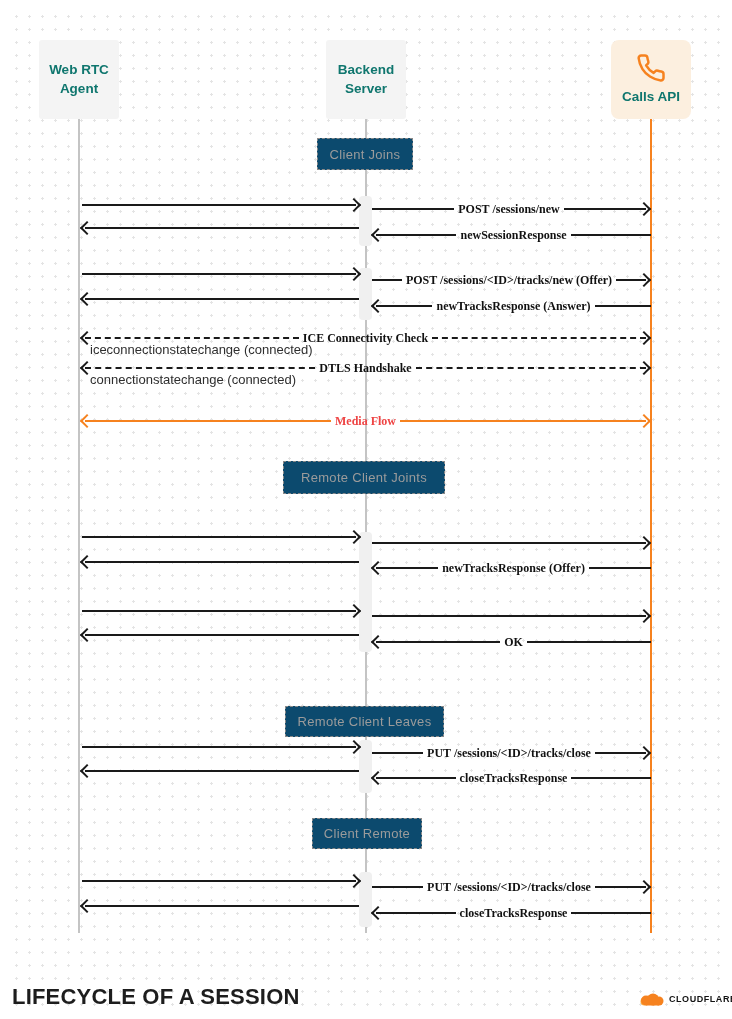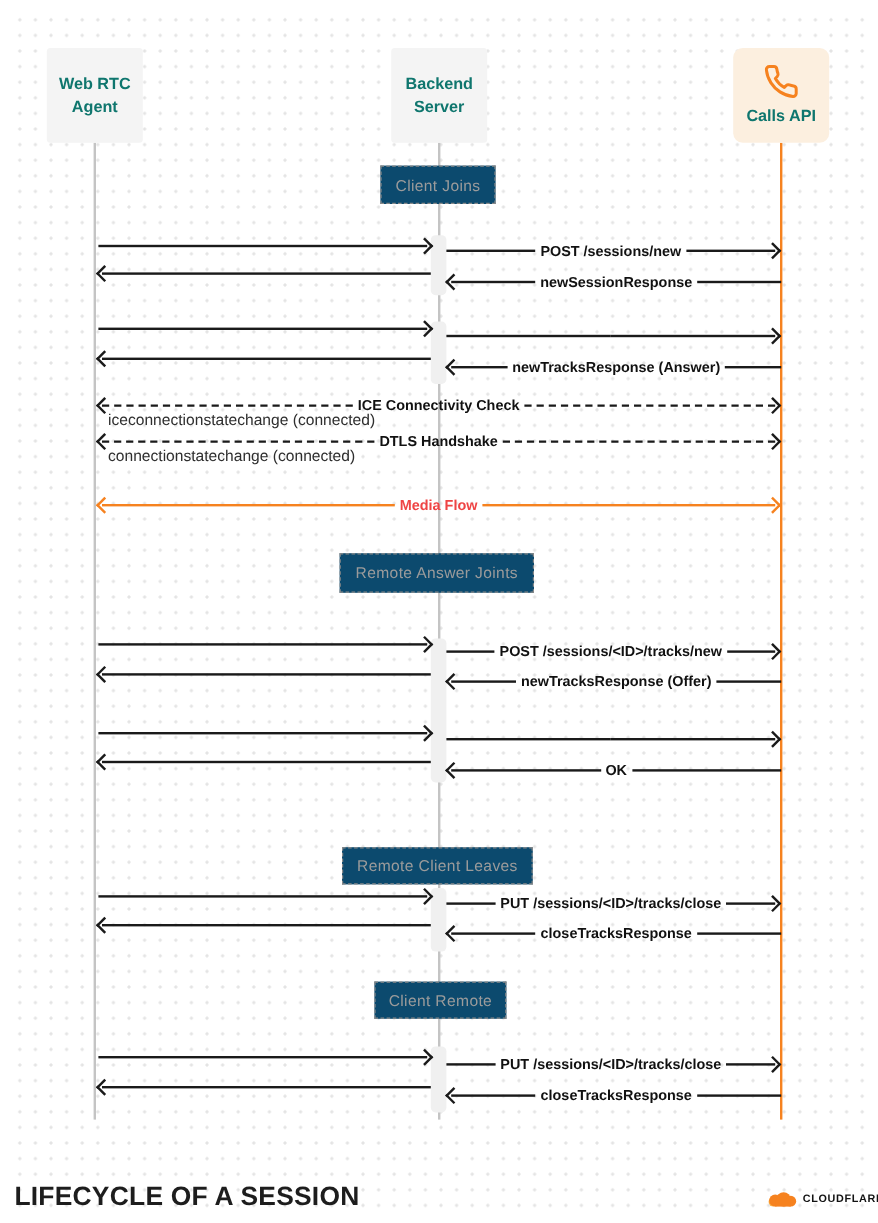--- a/index.html
+++ b/index.html
@@ -3,21 +3,21 @@
 <meta charset="utf-8">
 <style>
   html,body{margin:0;padding:0;background:#ffffff;}
   .page{position:relative;width:732px;height:1019px;background:#ffffff;
         font-family:"Liberation Sans",sans-serif;overflow:hidden;}
   .dots{position:absolute;left:8px;top:8px;right:8px;bottom:11px;
         background-image:radial-gradient(circle,#E4E4E4 1.2px,transparent 1.4px);
         background-size:13px 13px;background-position:2px 2px;}
   .lifeline{position:absolute;}
   .activation{position:absolute;left:359px;width:13px;background:#F0F0F0;border-radius:4px;}
-  .msg{position:absolute;display:flex;align-items:center;height:16px;}
+  .msg{position:absolute;display:flex;align-items:center;height:16px;font-family:Liberation Serif, serif;}
   .seg{flex:1 1 auto;height:0;border-top:2.6px solid #1A1A1A;min-width:3px;}
   .seg.dashed{border-top-style:dashed;}
   .chev{flex:0 0 auto;width:8px;height:8px;border-top:2.6px solid #1A1A1A;border-right:2.6px solid #1A1A1A;}
   .chev.r{transform:rotate(45deg);margin-left:-7px;}
   .chev.l{transform:rotate(-135deg);margin-right:-7px;}
   .msg-label{flex:0 0 auto;font-weight:bold;font-size:12px;color:#111;padding:0 4px;white-space:nowrap;line-height:16px;}
   .sublabel{position:absolute;font-size:13px;color:#2e2e2e;white-space:nowrap;text-align:right;}
   .phase{position:absolute;background:#0c4a6e;border:1.6px dashed #8a8a8a;
          display:flex;align-items:center;justify-content:center;box-sizing:border-box;}
   .phase span{font-size:13px;color:#9B9B9B;letter-spacing:0.3px;white-space:nowrap;}
@@ -63,20 +63,21 @@
         <div class="seg" style="border-top-color: rgb(26, 26, 26);"></div>
         <div class="msg-label">newSessionResponse</div>
         <div class="seg" style="border-top-color: rgb(26, 26, 26);"></div>
       </div>
       <div class="msg" style="left: 82px; top: 266px; width: 277px;">
         <div class="seg" style="border-top-color: rgb(26, 26, 26);"></div>
         <div class="chev r" style="border-color: rgb(26, 26, 26);"></div>
       </div>
       <div class="msg" style="left: 372px; top: 272px; width: 277px;">
         <div class="seg" style="border-top-color: rgb(26, 26, 26);"></div>
+        <div class="msg-label">POST /sessions/&lt;ID&gt;/tracks/new (Offer)</div>
         <div class="seg" style="border-top-color: rgb(26, 26, 26);"></div>
         <div class="chev r" style="border-color: rgb(26, 26, 26);"></div>
       </div>
       <div class="msg" style="left: 82px; top: 291px; width: 277px;">
         <div class="chev l" style="border-color: rgb(26, 26, 26);"></div>
         <div class="seg" style="border-top-color: rgb(26, 26, 26);"></div>
       </div>
       <div class="msg" style="left: 373px; top: 298px; width: 278px;">
         <div class="chev l" style="border-color: rgb(26, 26, 26);"></div>
         <div class="seg" style="border-top-color: rgb(26, 26, 26);"></div>
@@ -105,21 +106,20 @@
         <div class="msg-label" style="color: #ef4444;">Media Flow</div>
         <div class="seg" style="border-top-color: rgb(246, 130, 31);"></div>
         <div class="chev r" style="border-color: rgb(246, 130, 31);"></div>
       </div>
       <div class="msg" style="left: 82px; top: 529px; width: 277px;">
         <div class="seg" style="border-top-color: rgb(26, 26, 26);"></div>
         <div class="chev r" style="border-color: rgb(26, 26, 26);"></div>
       </div>
       <div class="msg" style="left: 372px; top: 535px; width: 277px;">
         <div class="seg" style="border-top-color: rgb(26, 26, 26);"></div>
-        <div class="msg-label">POST /sessions/&lt;ID&gt;/tracks/new</div>
         <div class="seg" style="border-top-color: rgb(26, 26, 26);"></div>
         <div class="chev r" style="border-color: rgb(26, 26, 26);"></div>
       </div>
       <div class="msg" style="left: 82px; top: 554px; width: 277px;">
         <div class="chev l" style="border-color: rgb(26, 26, 26);"></div>
         <div class="seg" style="border-top-color: rgb(26, 26, 26);"></div>
       </div>
       <div class="msg" style="left: 373px; top: 560px; width: 278px;">
         <div class="chev l" style="border-color: rgb(26, 26, 26);"></div>
         <div class="seg" style="border-top-color: rgb(26, 26, 26);"></div>
@@ -182,21 +182,21 @@
       <div class="msg" style="left: 373px; top: 905px; width: 278px;">
         <div class="chev l" style="border-color: rgb(26, 26, 26);"></div>
         <div class="seg" style="border-top-color: rgb(26, 26, 26);"></div>
         <div class="msg-label">closeTracksResponse</div>
         <div class="seg" style="border-top-color: rgb(26, 26, 26);"></div>
       </div>
       <div class="phase" style="left: 317px; top: 138px; width: 96px; height: 32px;">
         <span>Client Joins</span>
       </div>
       <div class="phase" style="left: 283px; top: 461px; width: 162px; height: 33px;">
-        <span>Remote Answer Joints</span>
+        <span>Remote Client Joints</span>
       </div>
       <div class="phase" style="left: 285px; top: 706px; width: 159px; height: 31px;">
         <span>Remote Client Leaves</span>
       </div>
       <div class="phase" style="left: 312px; top: 818px; width: 110px; height: 31px;">
         <span>Client Remote</span>
       </div>
       <div class="actor gray" style="left: 39px;">
         <div class="actor-label">
           <div>Web RTC</div>

